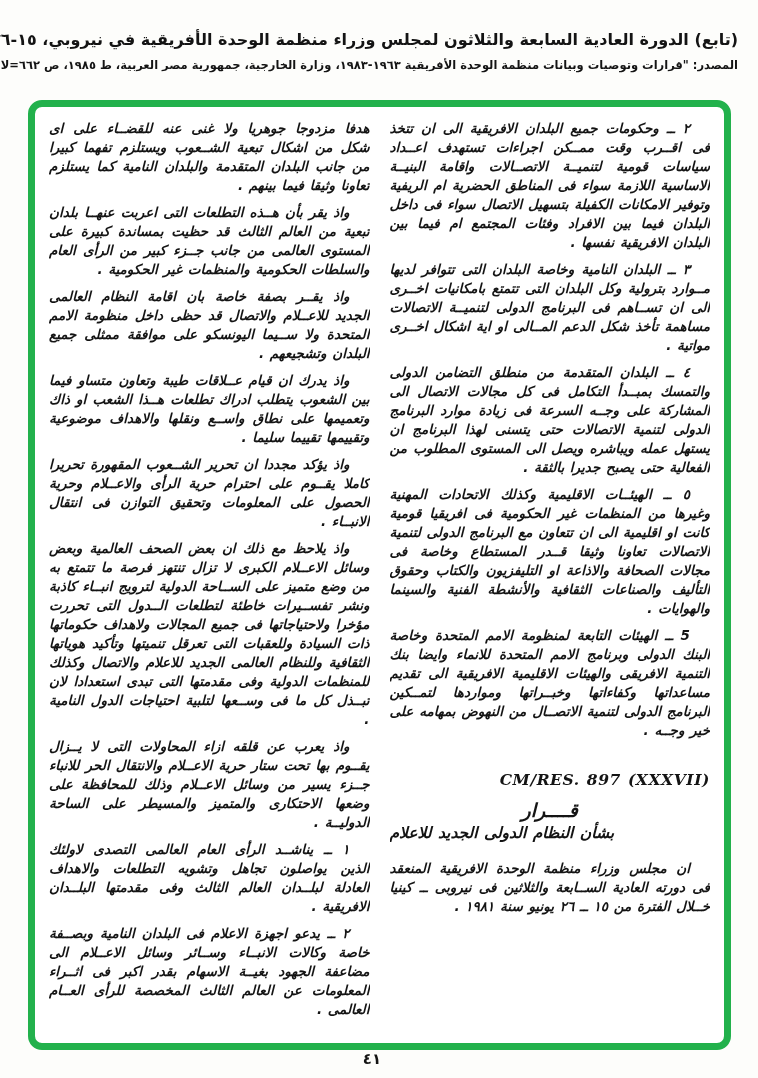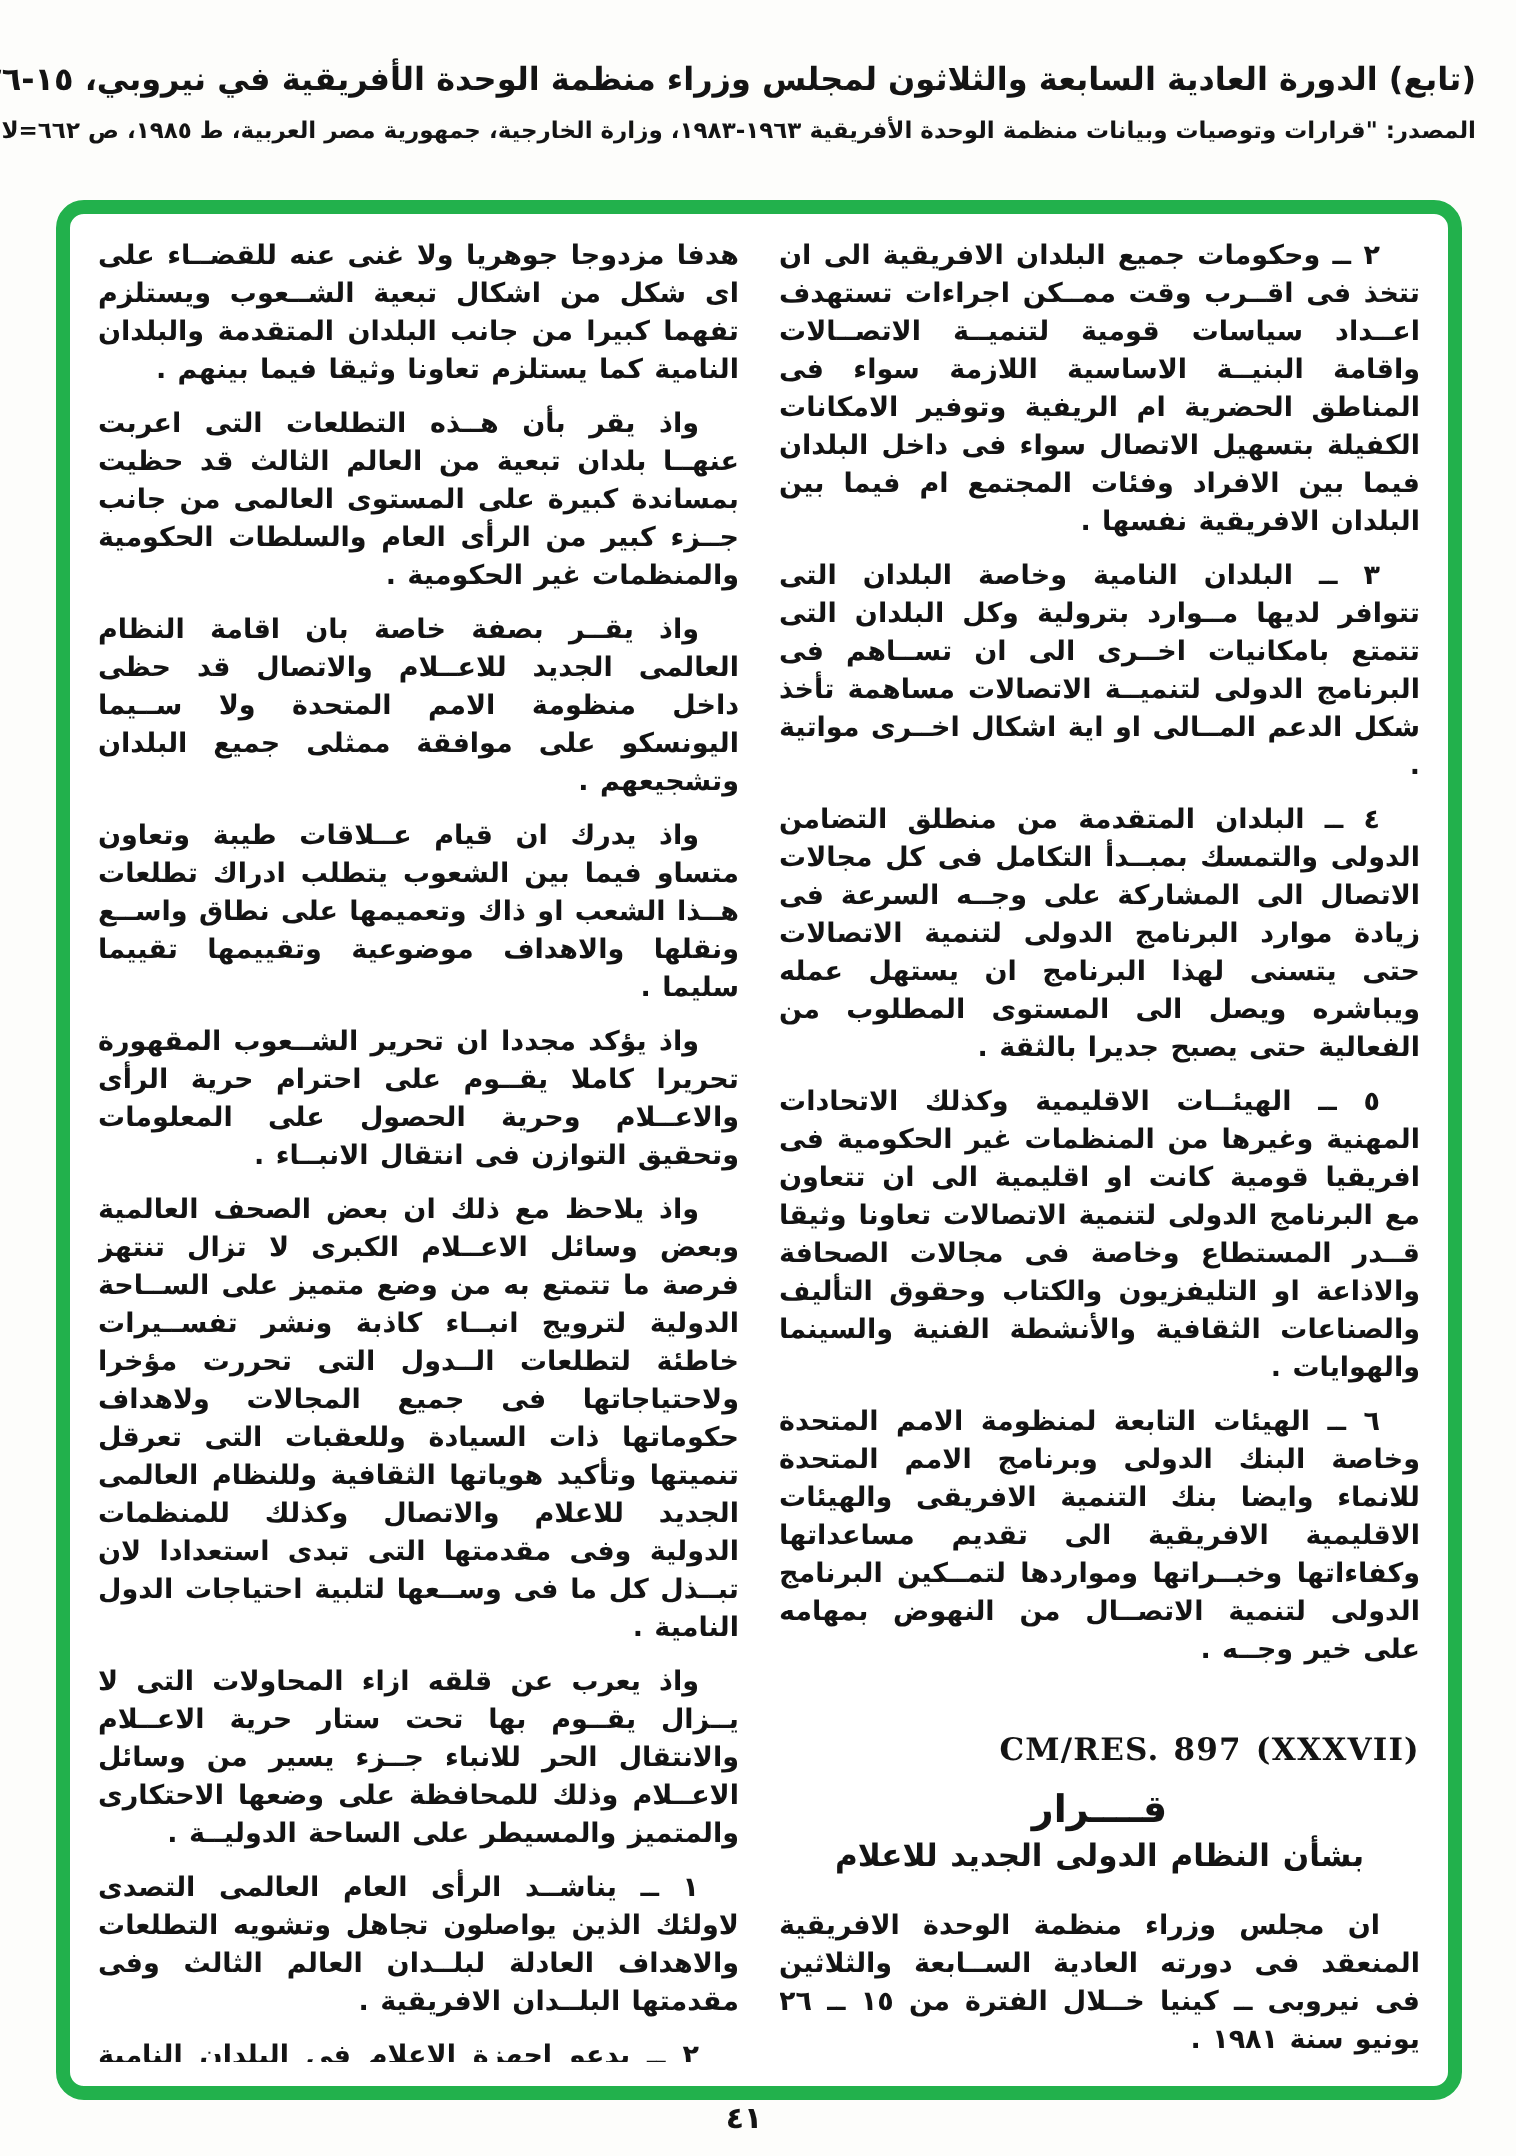--- a/index.html
+++ b/index.html
@@ -56,40 +56,41 @@
     text-align: justify;
     font-size: 13.5px;
     font-weight: bold;
     line-height: 19px;
     overflow: hidden;
   }
   .para {
     margin: 0 0 8px 0;
     text-indent: 20px;
     word-spacing: 1px;
+    font-style: italic;
   }
   .para.noindent { text-indent: 0; }
   .para.latin {
     direction: ltr;
     text-align: right;
     text-indent: 0;
     font-family: "DejaVu Serif", "Liberation Serif", serif;
     font-weight: bold;
     font-size: 15.5px;
     letter-spacing: 0.6px;
     margin: 30px 0 6px 0;
   }
   .para.title {
     text-align: center;
     text-indent: 0;
     font-size: 19px;
     margin: 12px 0 4px 0;
   }
   .para.subtitle {
-    text-align: center;
+    text-align: left;
     text-indent: 0;
     font-size: 15.5px;
     margin: 0 0 16px 0;
   }
   .page-number {
     position: absolute;
     bottom: 10px; left: 0; right: 14px;
     text-align: center;
     font-size: 15px;
     font-weight: bold;
@@ -106,21 +107,21 @@
     <div class="header-line2">المصدر: "قرارات وتوصيات وبيانات منظمة الوحدة الأفريقية ١٩٦٣-١٩٨٣، وزارة الخارجية، جمهورية مصر العربية، ط ١٩٨٥، ص ٦٦٢=لاحقا"</div>
   </div>
 
   <div class="frame">
     <div class="columns">
       <div class="col">
           <p class="para">٢ ــ وحكومات جميع البلدان الافريقية الى ان تتخذ فى اقــرب وقت ممــكن اجراءات تستهدف اعــداد سياسات قومية لتنميــة الاتصــالات واقامة البنيــة الاساسية اللازمة سواء فى المناطق الحضرية ام الريفية وتوفير الامكانات الكفيلة بتسهيل الاتصال سواء فى داخل البلدان فيما بين الافراد وفئات المجتمع ام فيما بين البلدان الافريقية نفسها .</p>
           <p class="para">٣ ــ البلدان النامية وخاصة البلدان التى تتوافر لديها مــوارد بترولية وكل البلدان التى تتمتع بامكانيات اخــرى الى ان تســاهم فى البرنامج الدولى لتنميــة الاتصالات مساهمة تأخذ شكل الدعم المــالى او اية اشكال اخــرى مواتية .</p>
           <p class="para">٤ ــ البلدان المتقدمة من منطلق التضامن الدولى والتمسك بمبــدأ التكامل فى كل مجالات الاتصال الى المشاركة على وجــه السرعة فى زيادة موارد البرنامج الدولى لتنمية الاتصالات حتى يتسنى لهذا البرنامج ان يستهل عمله ويباشره ويصل الى المستوى المطلوب من الفعالية حتى يصبح جديرا بالثقة .</p>
           <p class="para">٥ ــ الهيئــات الاقليمية وكذلك الاتحادات المهنية وغيرها من المنظمات غير الحكومية فى افريقيا قومية كانت او اقليمية الى ان تتعاون مع البرنامج الدولى لتنمية الاتصالات تعاونا وثيقا قــدر المستطاع وخاصة فى مجالات الصحافة والاذاعة او التليفزيون والكتاب وحقوق التأليف والصناعات الثقافية والأنشطة الفنية والسينما والهوايات .</p>
-          <p class="para">٦ ــ الهيئات التابعة لمنظومة الامم المتحدة وخاصة البنك الدولى وبرنامج الامم المتحدة للانماء وايضا بنك التنمية الافريقى والهيئات الاقليمية الافريقية الى تقديم مساعداتها وكفاءاتها وخبــراتها ومواردها لتمــكين البرنامج الدولى لتنمية الاتصــال من النهوض بمهامه على خير وجــه .</p>
+          <p class="para">5 ــ الهيئات التابعة لمنظومة الامم المتحدة وخاصة البنك الدولى وبرنامج الامم المتحدة للانماء وايضا بنك التنمية الافريقى والهيئات الاقليمية الافريقية الى تقديم مساعداتها وكفاءاتها وخبــراتها ومواردها لتمــكين البرنامج الدولى لتنمية الاتصــال من النهوض بمهامه على خير وجــه .</p>
           <p class="para latin">CM/RES. 897 (XXXVII)</p>
           <p class="para title">قــــرار</p>
           <p class="para subtitle">بشأن النظام الدولى الجديد للاعلام</p>
           <p class="para">ان مجلس وزراء منظمة الوحدة الافريقية المنعقد فى دورته العادية الســابعة والثلاثين فى نيروبى ــ كينيا خــلال الفترة من ١٥ ــ ٢٦ يونيو سنة ١٩٨١ .</p>
         </div>
       <div class="col">
           <p class="para noindent">هدفا مزدوجا جوهريا ولا غنى عنه للقضــاء على اى شكل من اشكال تبعية الشــعوب ويستلزم تفهما كبيرا من جانب البلدان المتقدمة والبلدان النامية كما يستلزم تعاونا وثيقا فيما بينهم .</p>
           <p class="para">واذ يقر بأن هــذه التطلعات التى اعربت عنهــا بلدان تبعية من العالم الثالث قد حظيت بمساندة كبيرة على المستوى العالمى من جانب جــزء كبير من الرأى العام والسلطات الحكومية والمنظمات غير الحكومية .</p>
           <p class="para">واذ يقــر بصفة خاصة بان اقامة النظام العالمى الجديد للاعــلام والاتصال قد حظى داخل منظومة الامم المتحدة ولا ســيما اليونسكو على موافقة ممثلى جميع البلدان وتشجيعهم .</p>
           <p class="para">واذ يدرك ان قيام عــلاقات طيبة وتعاون متساو فيما بين الشعوب يتطلب ادراك تطلعات هــذا الشعب او ذاك وتعميمها على نطاق واســع ونقلها والاهداف موضوعية وتقييمها تقييما سليما .</p>

